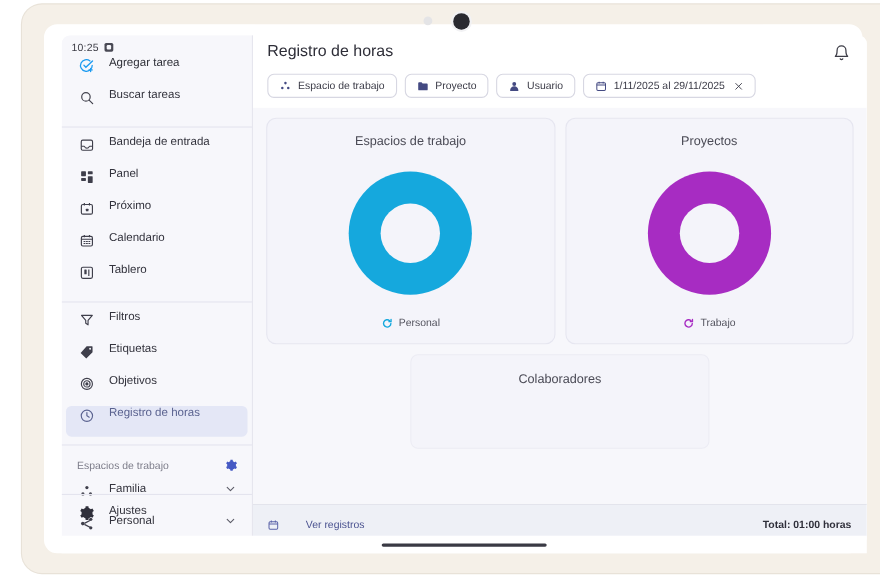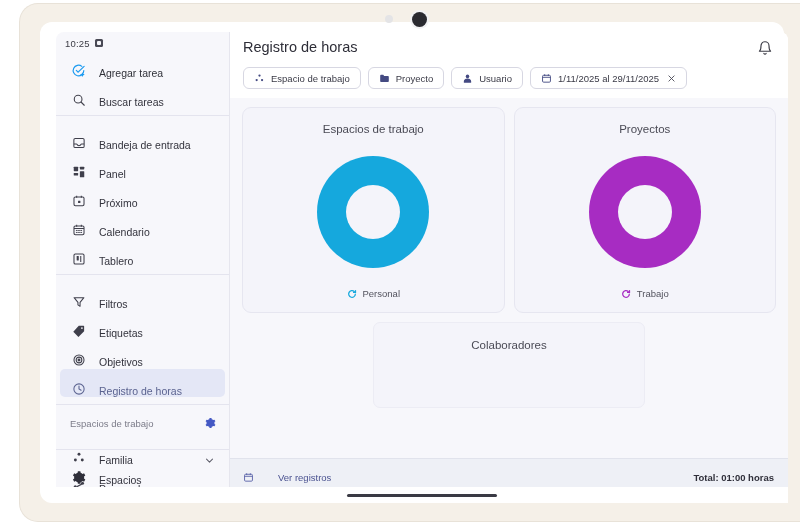--- a/index.html
+++ b/index.html
@@ -88,21 +88,21 @@
     width: 4px; height: 4px;
     background: #f7f7fb;
     border-radius: 1px;
   }
 
   .nav-group { padding: 1px 0; }
   .nav-sep { height: 1px; background: #e4e4ee; margin: 5px 0; }
 
   .nav-item {
     display: flex;
-    align-items: flex-end;
+    align-items: flex-start;
     gap: 12px;
     height: 28px;
     padding: 0 10px;
     cursor: pointer;
     border-radius: 5px;
     margin: 1px 4px;
   }
   .nav-item .nav-ico {
     width: 17px; height: 17px;
     display: flex; align-items: center; justify-content: center;
@@ -495,21 +495,21 @@
         </div>
       </div>
 
       <div class="bottom-nav">
         <div class="nav-item">
           <span class="nav-ico">
             <svg width="15" height="15" viewBox="0 0 24 24" fill="#2f2f3a">
               <path d="M12 8.4a3.6 3.6 0 1 0 0 7.2 3.6 3.6 0 0 0 0-7.2zm9 3.6c0-.6-.06-1.2-.17-1.76l2.05-1.5-2-3.46-2.4.96a8.9 8.9 0 0 0-3.05-1.76L15 2h-4l-.43 2.48a8.9 8.9 0 0 0-3.05 1.76l-2.4-.96-2 3.46 2.05 1.5A9.3 9.3 0 0 0 5 12c0 .6.06 1.2.17 1.76l-2.05 1.5 2 3.46 2.4-.96a8.9 8.9 0 0 0 3.05 1.76L11 22h4l.43-2.48a8.9 8.9 0 0 0 3.05-1.76l2.4.96 2-3.46-2.05-1.5c.11-.56.17-1.16.17-1.76z"></path>
             </svg>
           </span>
-          <span class="nav-label">Espacios</span>
+          <span class="nav-label">Ajustes</span>
         </div>
       </div>
     </aside>
 
     <section class="main">
 
 
       <div class="page-head">
         <h1 class="page-title">Registro de horas</h1>
         <span class="bell">

